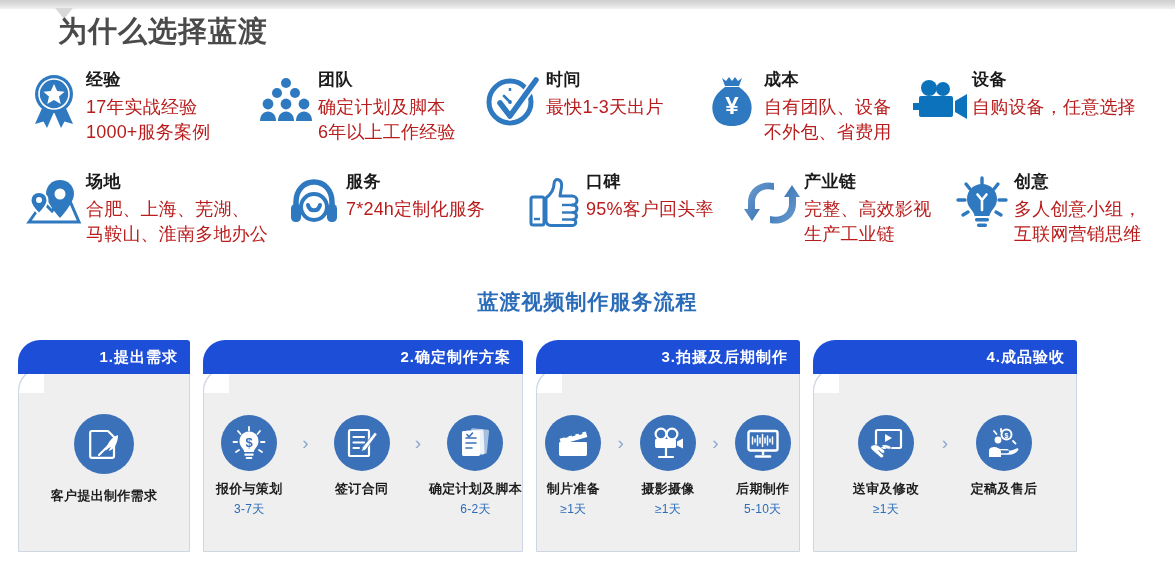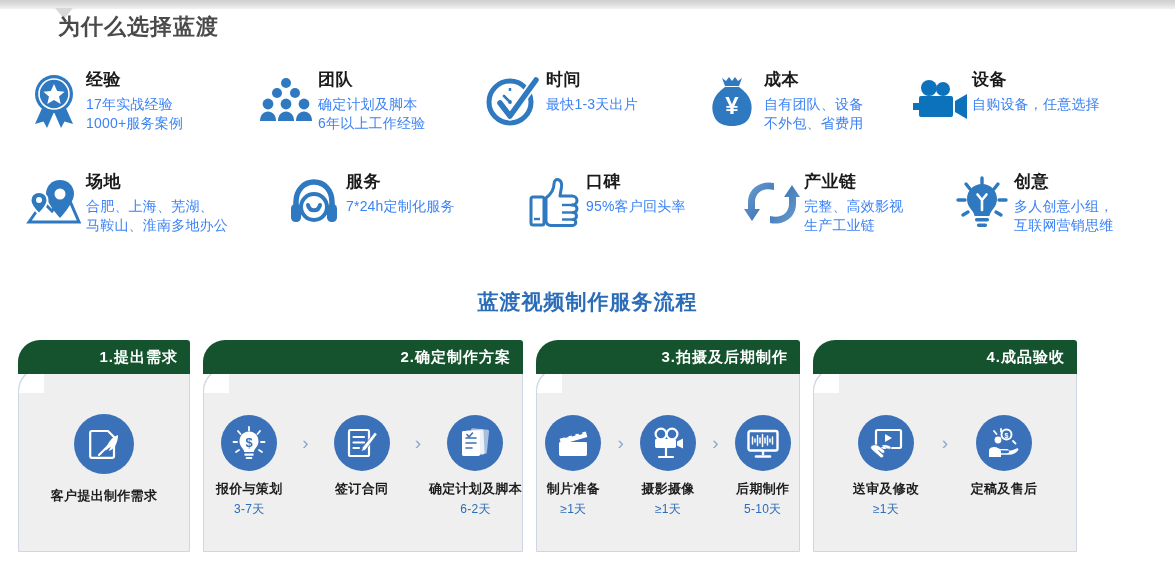--- a/index.html
+++ b/index.html
@@ -25,21 +25,21 @@
     border-top:11px solid #d8d8d8;
   }
 
   
   .heading {
     position:absolute; left:58px; top:12px;
     display:flex; align-items:baseline; gap:14px;
     white-space:nowrap;
   }
   .heading .cn {
-    font-size:22px; font-weight:700; color:#4a4a4a; letter-spacing:1px;
+    font-size:29px; font-weight:700; color:#4a4a4a; letter-spacing:1px;
   }
   .heading .en {
     font-size:22px; font-weight:400; color:#8b8b8b; letter-spacing:0.2px;
   }
 
   
   .features {
     position:absolute; left:22px; top:68px; width:1150px;
   }
   .frow { display:flex; }
@@ -50,21 +50,21 @@
     width:64px; flex:0 0 64px; height:66px;
     display:flex; align-items:center; justify-content:center;
     color:#2f79c0;
   }
   .ftext { padding-top:2px; }
   .ftitle {
     font-size:17px; font-weight:700; color:#1a1a1a; line-height:1.15;
     letter-spacing:0.5px; margin-bottom:5px;
   }
   .fdesc {
-    font-size:14px; color:#3b82f6; line-height:1.42; letter-spacing:0.2px;
+    font-size:18px; color:#b91c1c; line-height:1.42; letter-spacing:0.2px;
     white-space:pre-line;
   }
 
   
   .r1 .c0 { width:232px; }
   .r1 .c1 { width:228px; }
   .r1 .c2 { width:218px; }
   .r1 .c3 { width:208px; }
   .r1 .c4 { width:250px; }
   
@@ -83,21 +83,21 @@
   
   .cards { position:absolute; left:18px; top:340px; display:flex; gap:13px; }
   .card { position:relative; height:212px; }
   .card.w1 { width:172px; }
   .card.w2 { width:320px; }
   .card.w3 { width:264px; }
   .card.w4 { width:264px;padding-left:40px; }
 
   .card-header {
     position:absolute; left:0; top:0; width:100%; height:34px;
-    background:#14532d;
+    background:#1d4ed8;
     border-top-left-radius:22px;
     border-top-right-radius:3px;
     color:#ffffff;
     font-size:15px; font-weight:700; letter-spacing:1px;
     display:flex; align-items:center; justify-content:flex-end;
     padding-right:12px;
     z-index:2;
   }
   .card-body {
     position:absolute; left:0; top:27px; width:100%; height:185px;

